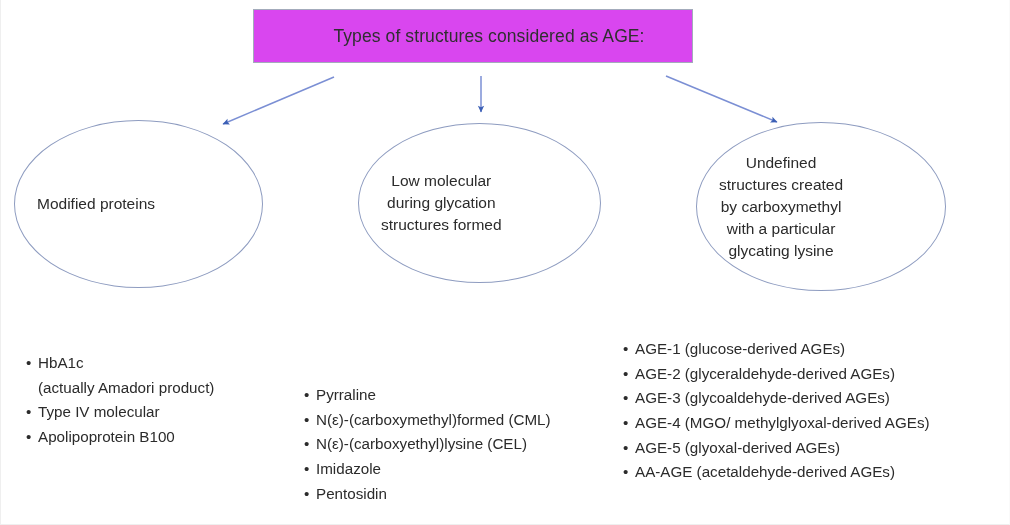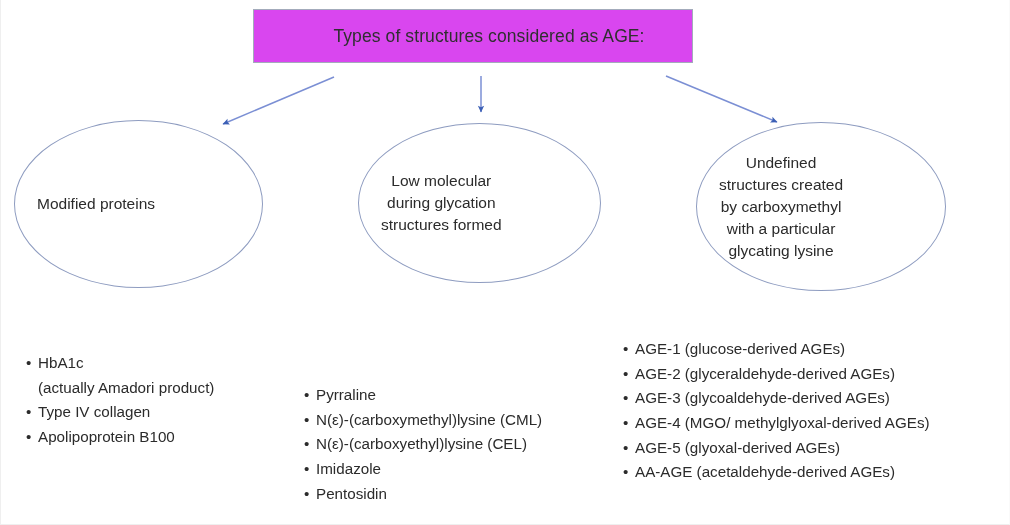--- a/index.html
+++ b/index.html
@@ -148,27 +148,27 @@
         <span class="ln">structures created</span>
         <span class="ln">by carboxymethyl</span>
         <span class="ln">with a particular</span>
         <span class="ln">glycating lysine</span>
       </div>
   </div>
 
   <div class="bullet-list" id="list-modified-proteins">
       <div class="li"><span class="bul">•</span><span>HbA1c</span></div>
       <div class="li cont"><span>(actually Amadori product)</span></div>
-      <div class="li"><span class="bul">•</span><span>Type IV collagen</span></div>
+      <div class="li"><span class="bul">•</span><span>Type IV molecular</span></div>
       <div class="li"><span class="bul">•</span><span>Apolipoprotein B100</span></div>
     </div>
 
   <div class="bullet-list" id="list-low-molecular">
       <div class="li"><span class="bul">•</span><span>Pyrraline</span></div>
-      <div class="li"><span class="bul">•</span><span>N(ε)-(carboxymethyl)lysine (CML)</span></div>
+      <div class="li"><span class="bul">•</span><span>N(ε)-(carboxymethyl)formed (CML)</span></div>
       <div class="li"><span class="bul">•</span><span>N(ε)-(carboxyethyl)lysine (CEL)</span></div>
       <div class="li"><span class="bul">•</span><span>Imidazole</span></div>
       <div class="li"><span class="bul">•</span><span>Pentosidin</span></div>
     </div>
 
   <div class="bullet-list" id="list-undefined">
       <div class="li"><span class="bul">•</span><span>AGE-1 (glucose-derived AGEs)</span></div>
       <div class="li"><span class="bul">•</span><span>AGE-2 (glyceraldehyde-derived AGEs)</span></div>
       <div class="li"><span class="bul">•</span><span>AGE-3 (glycoaldehyde-derived AGEs)</span></div>
       <div class="li"><span class="bul">•</span><span>AGE-4 (MGO/ methylglyoxal-derived AGEs)</span></div>

